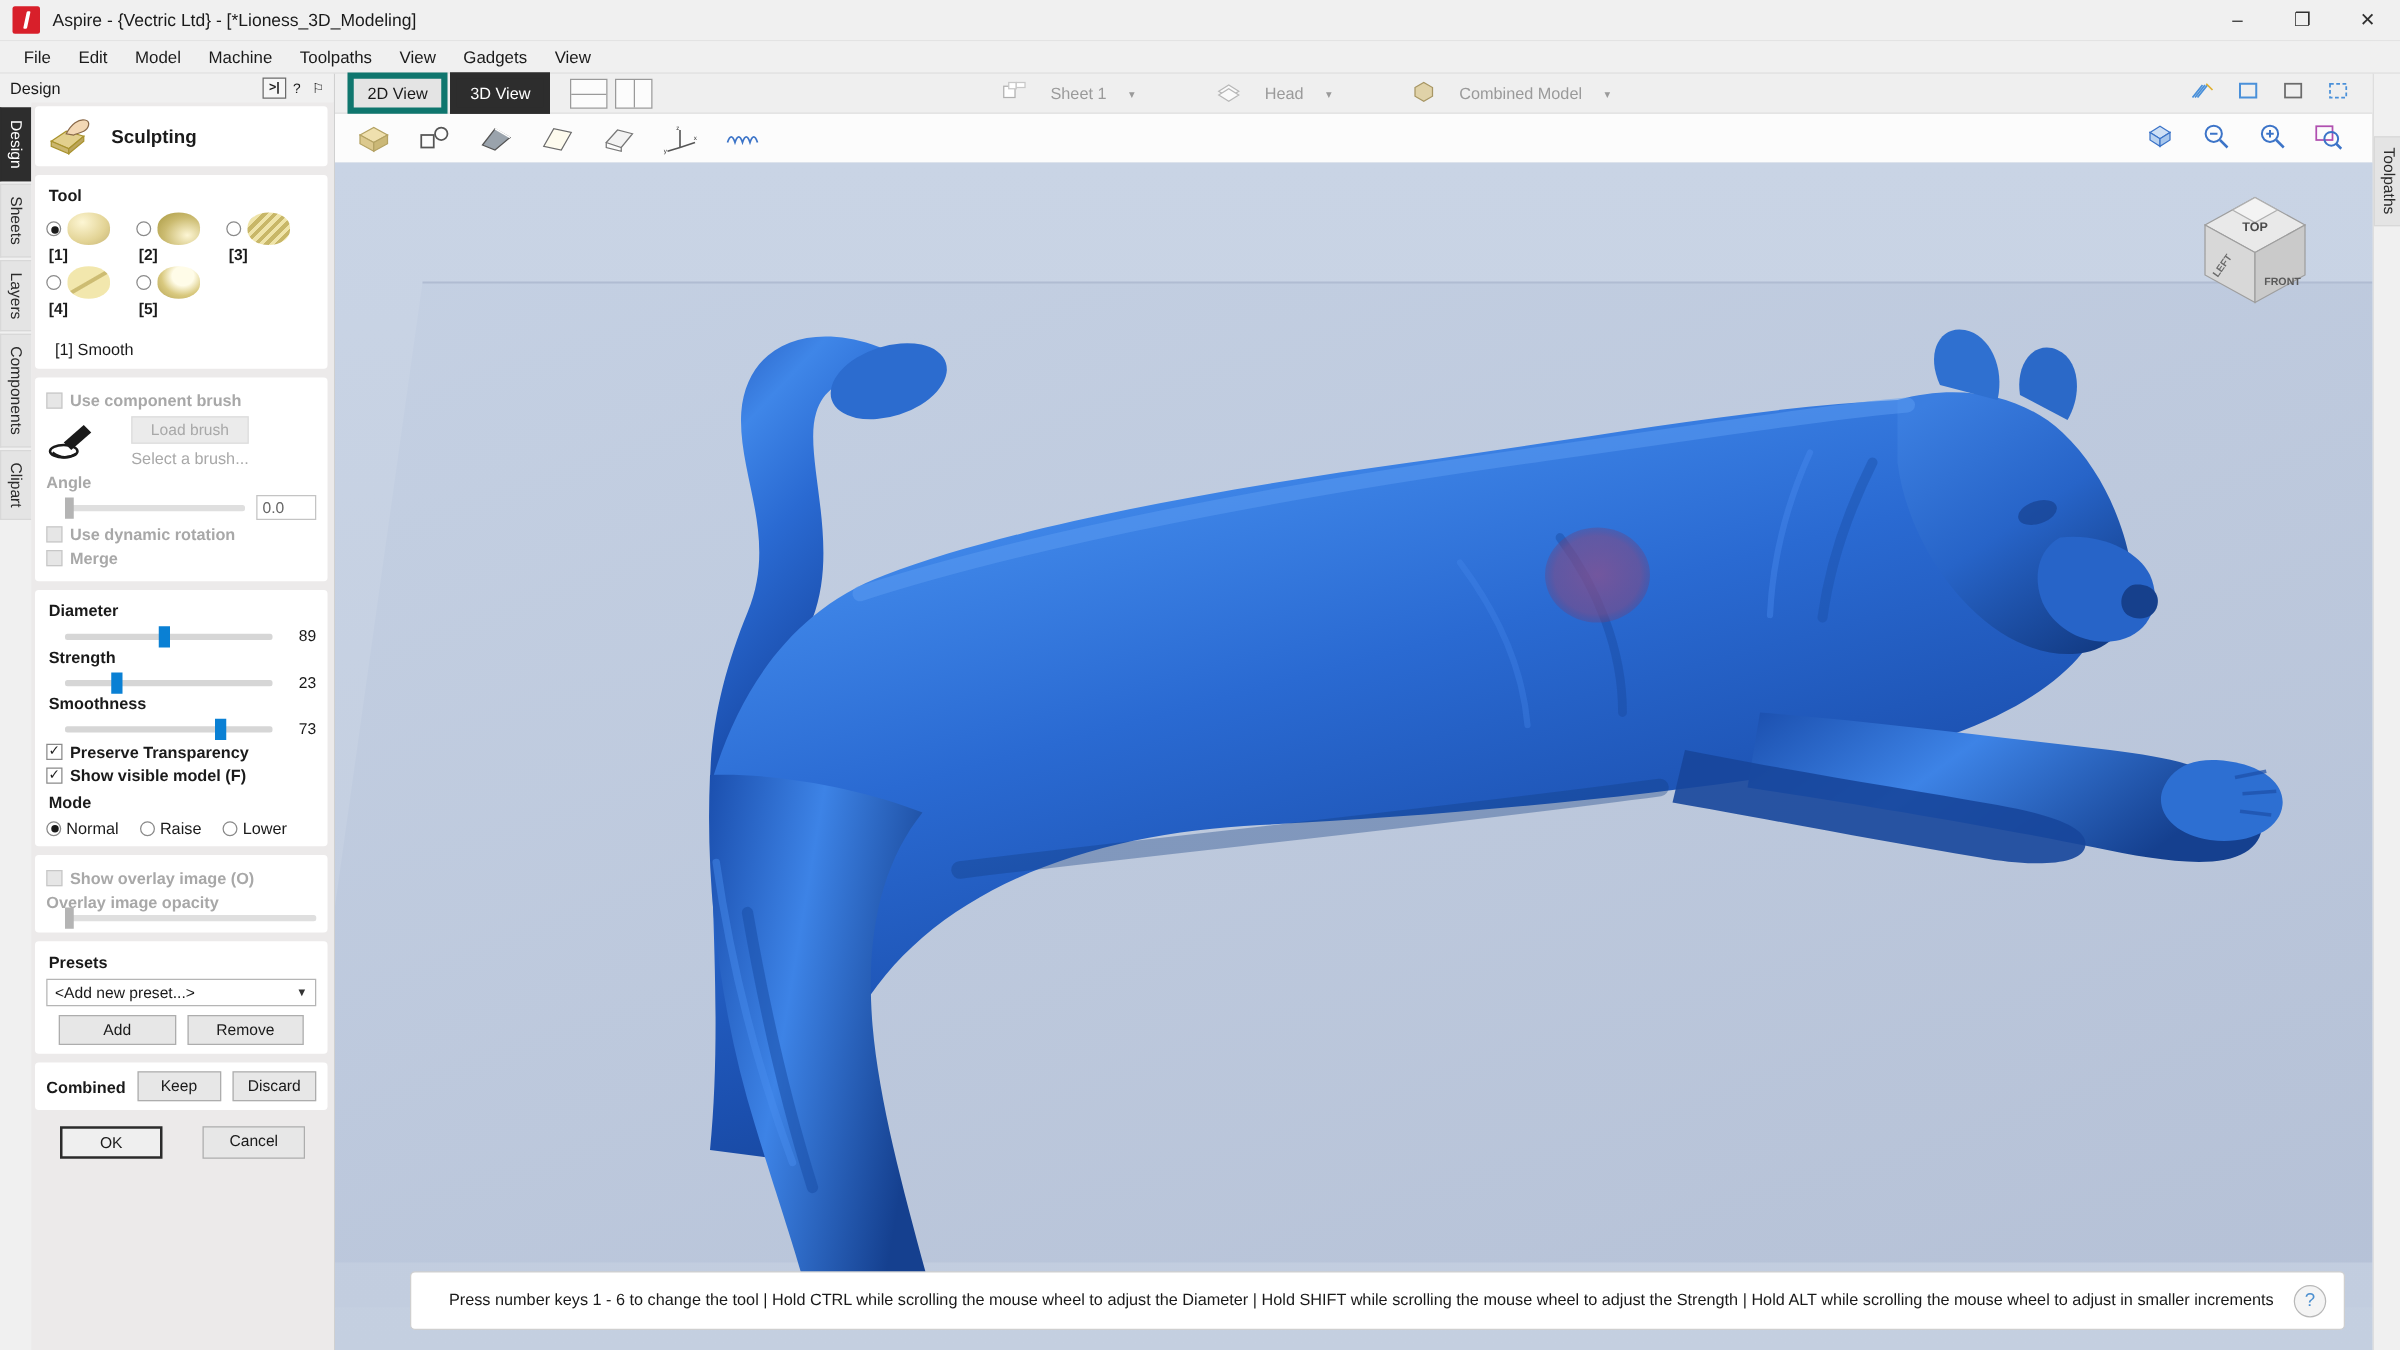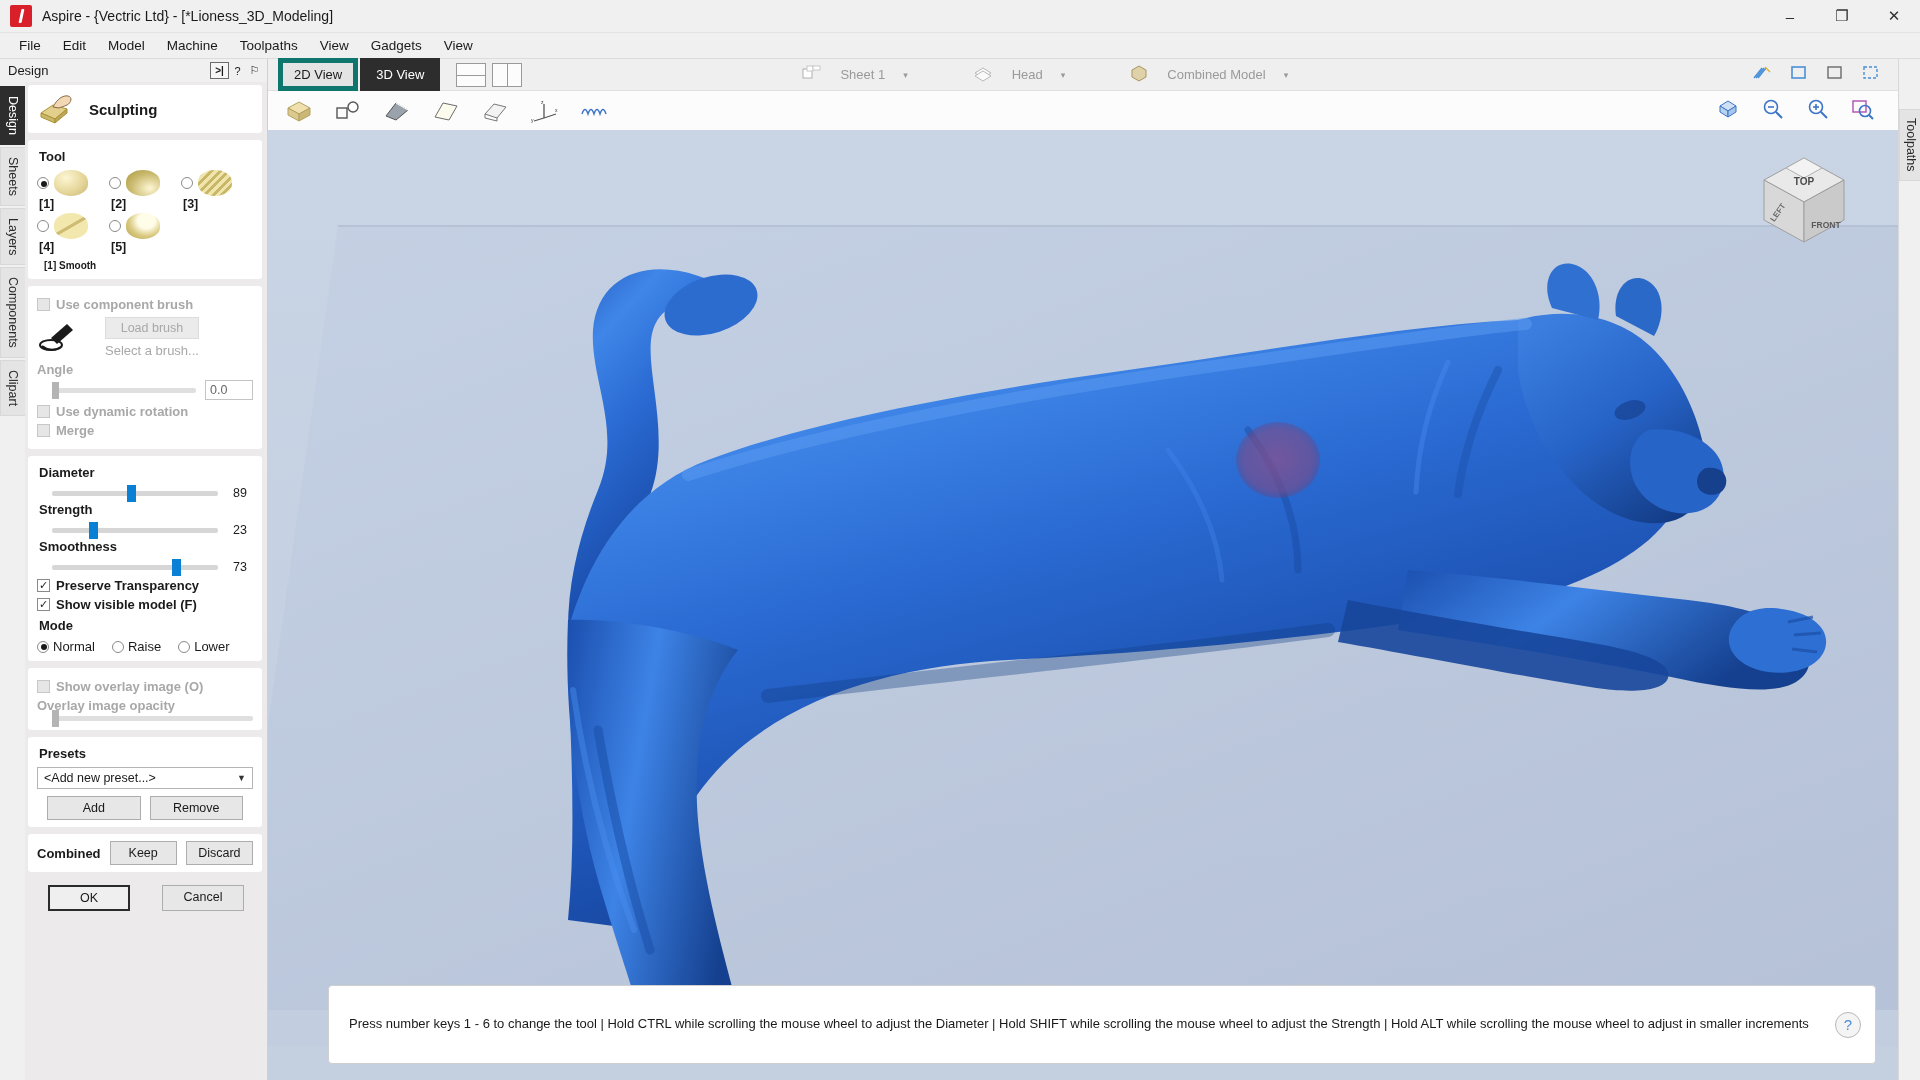--- a/index.html
+++ b/index.html
@@ -52,42 +52,42 @@
   
   .section-label { font-weight:bold; font-size:13px; margin:2px 0 6px 2px; }
   .tool-grid { display:flex; flex-wrap:wrap; }
   .tool-cell { width:33.33%; margin-bottom:2px; }
   .tool-row1 { display:flex; align-items:center; gap:5px; }
   .radio { width:12px; height:12px; border:1px solid #8a8a8a; border-radius:50%;
            background:#fff; position:relative; flex:none; }
   .radio.checked::after { content:""; position:absolute; left:2.5px; top:2.5px;
            width:6px; height:6px; border-radius:50%; background:#1a1a1a; }
   .tool-key { font-size:12.5px; font-weight:bold; margin:1px 0 0 2px; }
-  .tool-name { font-weight:bold; font-size:10px; margin:4px 0 1px 7px; }
+  .tool-name { font-weight:normal; font-size:13px; margin:16px 0 1px 7px; }
   .bead { width:34px; height:26px; border-radius:50%/45%; flex:none; }
   
   .dis-txt { color:#a8a8a8; }
   .chk { width:13px; height:13px; border:1px solid #8a8a8a; background:#fff; flex:none;
          display:inline-flex; align-items:center; justify-content:center; font-size:11px;
          line-height:1; color:#222; }
   .chk.dis { border-color:#c7c7c7; background:#e6e6e6; }
   .row { display:flex; align-items:center; gap:6px; margin:4px 0; }
   .btn { border:1px solid #adadad; background:#e7e7e7; font-size:12.5px; padding:3px 10px;
          text-align:center; color:#1a1a1a; }
   .btn.dis { color:#a8a8a8; background:#ebebeb; border-color:#dcdcdc; }
   .load-brush-row { display:flex; align-items:center; gap:26px; margin-top:5px; }
   .brush-glyph { width:42px; height:36px; flex:none; }
   
   .slider-row { display:flex; align-items:center; gap:9px; margin:3px 0 2px 0; }
   .track { position:relative; height:5px; background:#d6d6d6; border-radius:2px; flex:1;
            margin-left:15px; }
   .track.dis { background:#dfdfdf; }
   .thumb { position:absolute; top:-6px; width:9px; height:17px; background:#0a80d4; }
   .thumb.dis { background:#b4b4b4; width:7px; }
-  .sval { width:26px; text-align:center; font-size:12.5px; }
+  .sval { width:26px; text-align:right; font-size:12.5px; }
   .num-input { border:1px solid #c4c4c4; background:#fff; width:48px; padding:2px 4px;
                font-size:12.5px; color:#666; }
   .mode-row { display:flex; align-items:center; gap:4px; margin-top:4px; }
   .mode-opt { display:flex; align-items:center; gap:4px; margin-right:13px; font-size:13px; }
   .combo { border:1px solid #b5b5b5; background:#fff; height:22px; display:flex;
            align-items:center; padding:0 6px; font-size:12.5px; position:relative; }
   .combo .arrow { margin-left:auto; font-size:9px; color:#333; }
   .two-btn { display:flex; gap:9px; margin-top:7px; padding:0 10px; }
   .two-btn .btn { flex:1; padding:4px 0; }
   .changes-row { display:flex; align-items:center; gap:9px; }
@@ -112,23 +112,23 @@
   .tb-ddl { display:flex; align-items:center; gap:18px; color:#9a9a9a; font-size:13px; }
   .tb-ddl .cap { font-size:9px; }
   .icon-tools { height:39px; background:#fcfcfc; display:flex; align-items:center;
                 padding-left:16px; gap:19px; }
   .itool { width:30px; height:26px; }
   .vp-right-icons { margin-left:auto; display:flex; gap:19px; padding-right:22px; }
   .viewport { flex:1; position:relative; overflow:hidden;
               background:linear-gradient(#c8d3e4, #c4cfe0); }
   .workpiece { position:absolute; inset:0; }
   .navcube { position:absolute; right:46px; top:22px; width:96px; height:96px; }
-  .hintbar { position:absolute; left:60px; right:22px; bottom:16px; height:79px;
+  .hintbar { position:absolute; left:60px; right:22px; bottom:16px; height:47px;
              background:#fff; border:1px solid #cfcfcf; border-radius:4px;
-             display:flex; align-items:center; padding:0 56px 0 20px; text-align:left;
+             display:flex; align-items:center; padding:0 56px 0 20px; text-align:right;
              font-size:13px; line-height:1.45; color:#1a1a1a; }
   .help-circle { position:absolute; right:14px; top:50%; transform:translateY(-50%);
              width:26px; height:26px; border-radius:50%; border:1px solid #b8b8b8;
              background:#f4f4f4; display:flex; align-items:center; justify-content:center;
              color:#4b8fd0; font-size:15px; }
   .right-dock { width:22px; background:#f0f0f0; flex:none; border-left:1px solid #d8d8d8;
                 padding-top:50px; }
   .rtab { writing-mode:vertical-lr; padding:8px 4px; font-size:12.5px; color:#2b2b2b;
           background:#e4e4e4; border:1px solid #d8d8d8; text-align:center; }
 </style>

